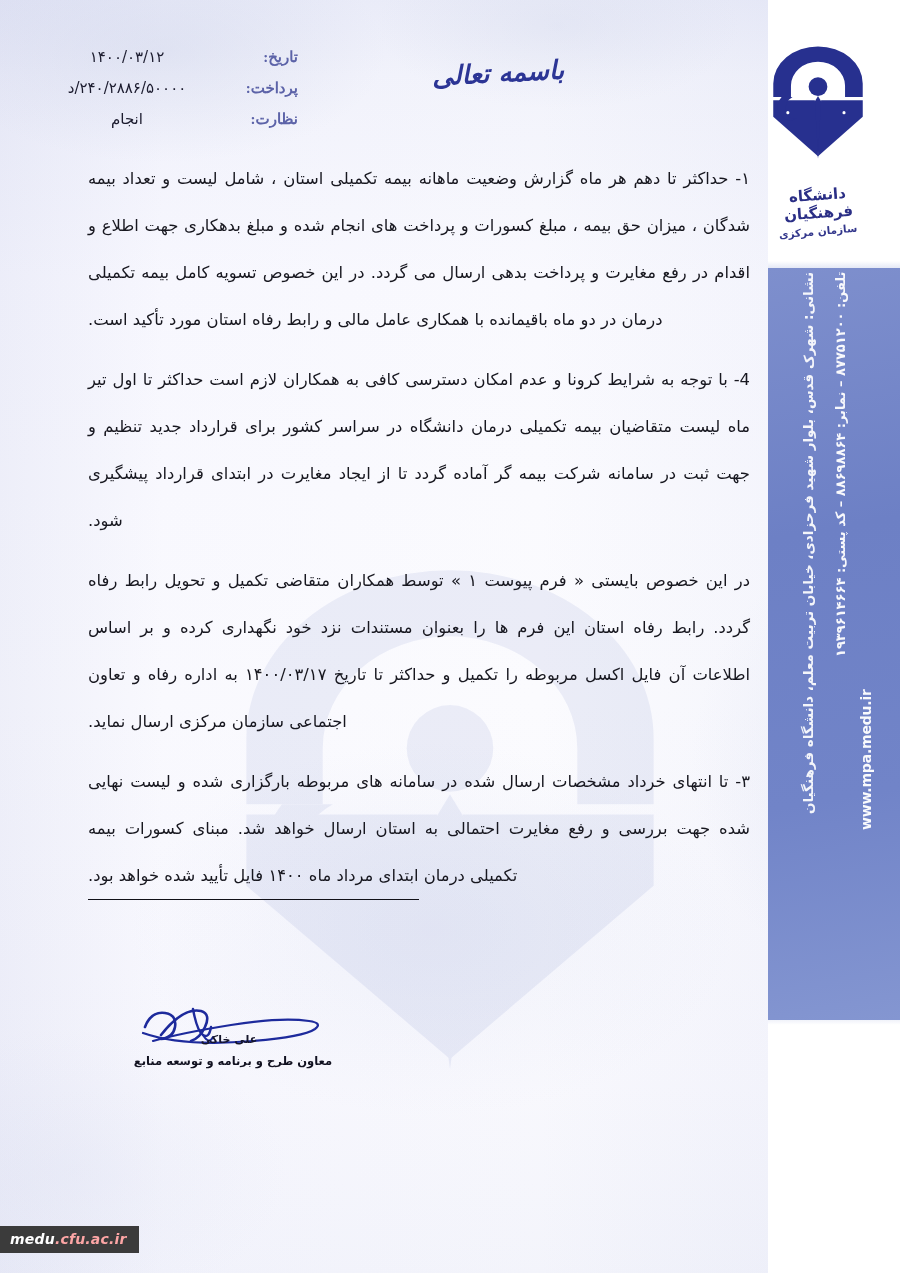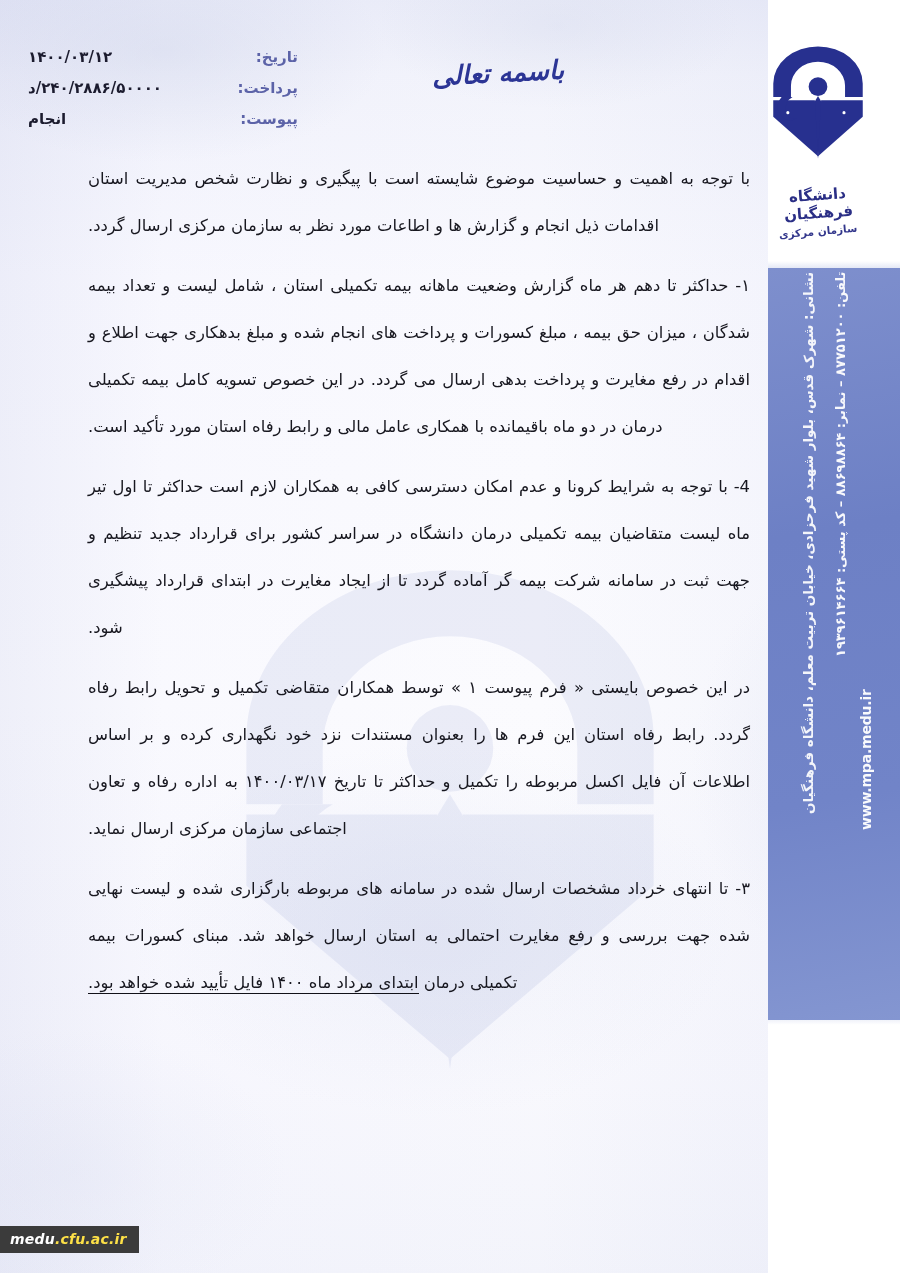--- a/index.html
+++ b/index.html
@@ -166,27 +166,28 @@
     height: 31px;
     gap: 10px;
   }
   .meta-label {
     width: 62px;
     text-align: right;
     font-size: 15px;
     font-weight: 700;
     color: #5c63a8;
     flex: 0 0 62px;
+    font-family: Liberation Serif, serif;
   }
   .meta-value {
     flex: 1;
-    text-align: left;
+    text-align: center;
     font-size: 15px;
     color: #1b1b2e;
-    font-weight: 700;
+    font-weight: 400;
     direction: ltr;
     unicode-bidi: plaintext;
   }
 
   
   .body {
     position: absolute;
     top: 155px;
     right: 150px;
     left: 88px;
@@ -199,21 +200,21 @@
     line-height: 47px;
     margin: 0 0 13px 0;
     text-align: justify;
     text-align-last: left;
     font-weight: 400;
     letter-spacing: -.1px;
   }
   .para.tail-underline { position: relative; }
   .para .u-line {
     border-bottom: 1.4px solid #111118;
-    padding-bottom: 1px;
+    padding-bottom: 14px;
   }
 
   
   .sign-block {
     position: absolute;
     top: 995px;
     left: 118px;
     width: 230px;
     text-align: center;
     direction: rtl;
@@ -235,21 +236,21 @@
     background: #3b3b3b;
     color: #ffffff;
     font-family: "DejaVu Sans", "Liberation Sans", sans-serif;
     font-size: 14px;
     font-weight: 700;
     font-style: italic;
     padding: 5px 12px 6px 10px;
     letter-spacing: .2px;
     direction: ltr;
   }
-  .source-badge .tld { color: #fde047; }
+  .source-badge .tld { color: #fca5a5; }
 </style>
 </head>
 <body>
 
 <div class="page">
 
   <div class="paper-noise"></div>
 
   <div class="watermark">
     <svg viewBox="0 0 200 220" xmlns="http://www.w3.org/2000/svg" aria-hidden="true">
@@ -289,31 +290,43 @@
   <div class="meta">
     <div class="meta-row">
       <span class="meta-label">تاریخ:</span>
       <span class="meta-value">۱۴۰۰/۰۳/۱۲</span>
     </div>
     <div class="meta-row">
       <span class="meta-label">پرداخت:</span>
       <span class="meta-value">۲۴۰/۲۸۸۶/۵۰۰۰۰/د</span>
     </div>
     <div class="meta-row">
-      <span class="meta-label">پیوست:</span>
+      <span class="meta-label">نظارت:</span>
       <span class="meta-value">انجام</span>
     </div>
   </div>
 
   <div class="body">
-    <p class="para">با توجه به اهمیت و حساسیت موضوع شایسته است با پیگیری و نظارت شخص مدیریت استان اقدامات ذیل انجام و گزارش ها و اطاعات مورد نظر به سازمان مرکزی ارسال گردد.</p>
     <p class="para">۱- حداکثر تا دهم هر ماه گزارش وضعیت ماهانه بیمه تکمیلی استان ، شامل لیست و تعداد بیمه شدگان ، میزان حق بیمه ، مبلغ کسورات و پرداخت های انجام شده و مبلغ بدهکاری جهت اطلاع و اقدام در رفع مغایرت و پرداخت بدهی ارسال می گردد. در این خصوص تسویه کامل بیمه تکمیلی درمان در دو ماه باقیمانده با همکاری عامل مالی و رابط رفاه استان مورد تأکید است.</p>
     <p class="para">4- با توجه به شرایط کرونا و عدم امکان دسترسی کافی به همکاران لازم است حداکثر تا اول تیر ماه لیست متقاضیان بیمه تکمیلی درمان دانشگاه در سراسر کشور برای قرارداد جدید تنظیم و جهت ثبت در سامانه شرکت بیمه گر آماده گردد تا از ایجاد مغایرت در ابتدای قرارداد پیشگیری شود.</p>
     <p class="para">در این خصوص بایستی « فرم پیوست ۱ » توسط همکاران متقاضی تکمیل و تحویل رابط رفاه گردد. رابط رفاه استان این فرم ها را بعنوان مستندات نزد خود نگهداری کرده و بر اساس اطلاعات آن فایل اکسل مربوطه را تکمیل و حداکثر تا تاریخ ۱۴۰۰/۰۳/۱۷ به اداره رفاه و تعاون اجتماعی سازمان مرکزی ارسال نماید.</p>
     <p class="para tail-underline"><span>۳- تا انتهای خرداد مشخصات ارسال شده در سامانه های مربوطه بارگزاری شده و لیست نهایی شده جهت بررسی و رفع مغایرت احتمالی به استان ارسال خواهد شد. مبنای کسورات بیمه تکمیلی درمان </span><span class="u-line">ابتدای مرداد ماه ۱۴۰۰ فایل تأیید شده خواهد بود.</span></p>
   </div>
 
+  <div class="sign-block">
+    <svg class="sign-svg" viewBox="0 0 200 62" xmlns="http://www.w3.org/2000/svg" aria-hidden="true">
+      <g fill="none" stroke="#1d2a9c" stroke-linecap="round" stroke-linejoin="round">
+        <path d="M12 32 q6 -16 20 -14 q12 2 10 14 q-2 11 -14 12" stroke-width="2.6"></path>
+        <path d="M28 40 q22 -28 40 -24 q10 3 4 16 q-5 11 -14 14" stroke-width="2.6"></path>
+        <path d="M60 14 q4 22 10 26 q6 4 8 -8" stroke-width="2.4"></path>
+        <path d="M10 38 q40 14 110 8 q50 -4 62 -12 q8 -6 -6 -8 q-28 -4 -78 4 q-50 8 -78 16" stroke-width="2.2"></path>
+        <path d="M70 40 q6 10 10 2" stroke-width="2"></path>
+      </g>
+      <text x="96" y="48" font-family="DejaVu Sans, sans-serif" font-size="11" font-weight="bold" fill="#15152a" text-anchor="middle" direction="rtl">علی خاکی</text>
+    </svg>
+    <div class="sign-title">معاون طرح و برنامه و توسعه منابع</div>
+  </div>
 
   <div class="source-badge">
     <span>medu</span><span class="tld">.cfu.ac.ir</span>
   </div>
 
 </div>
 
 </body></html>

